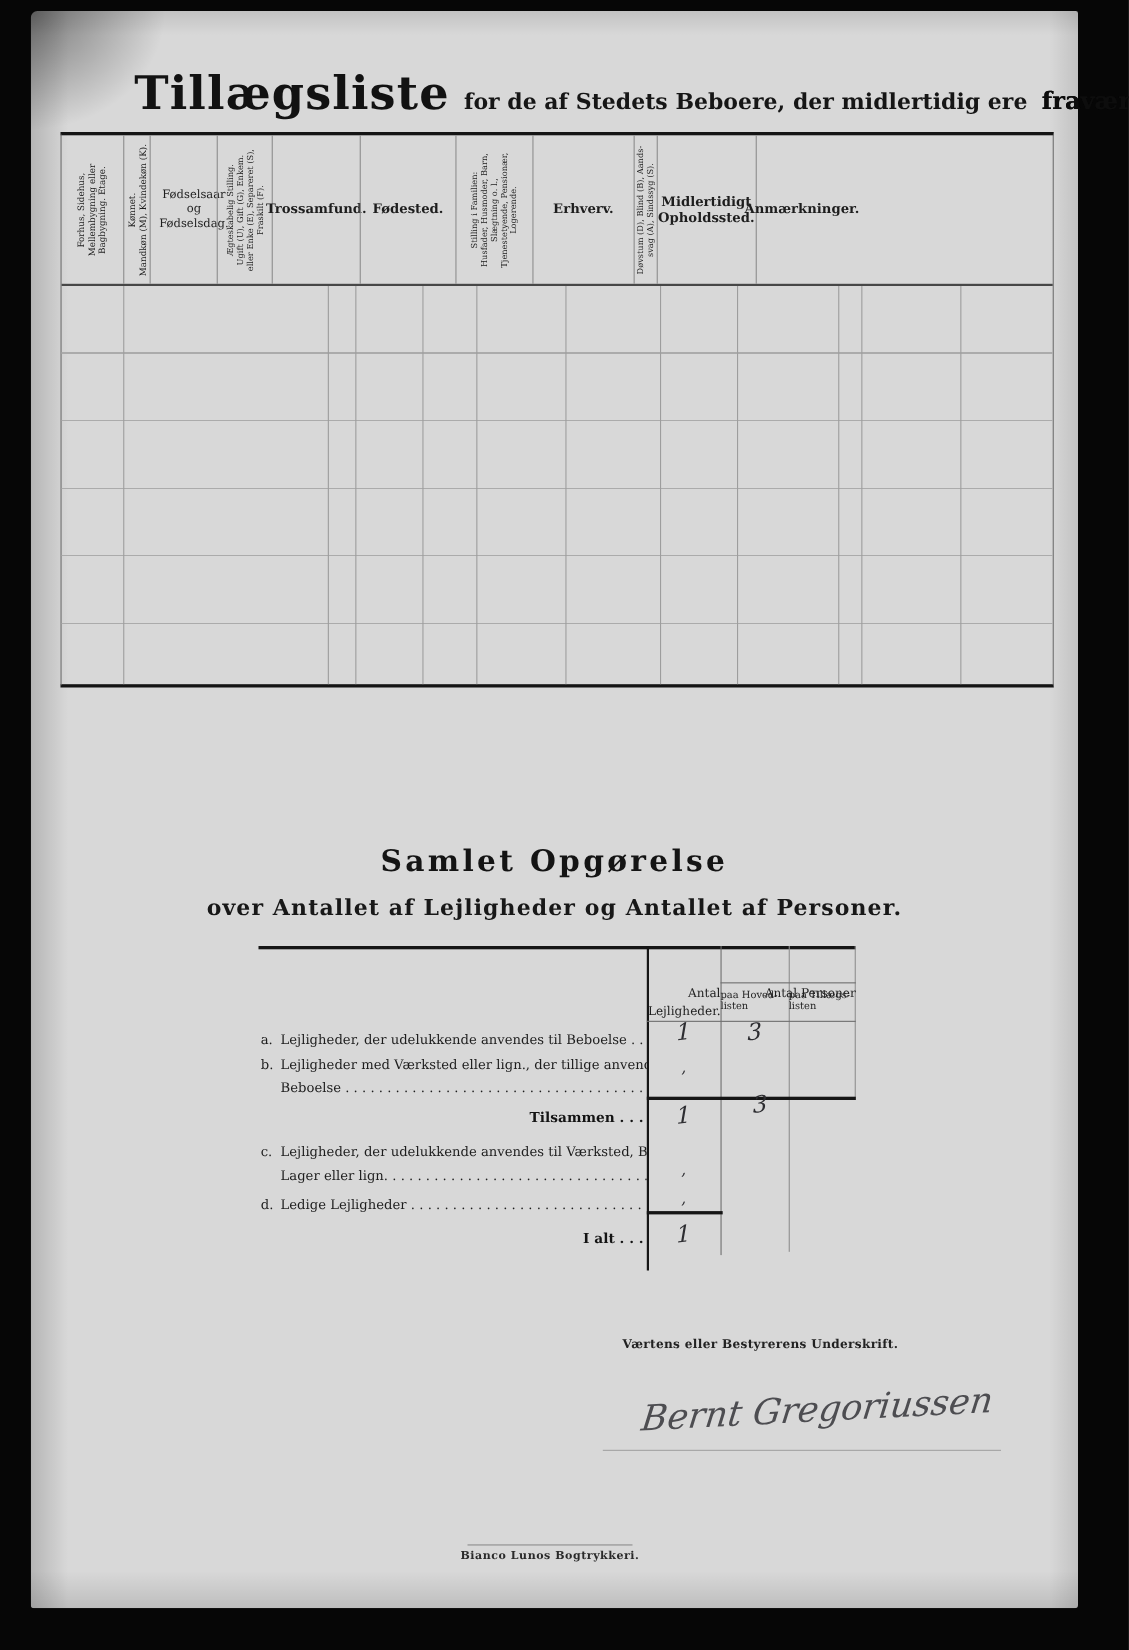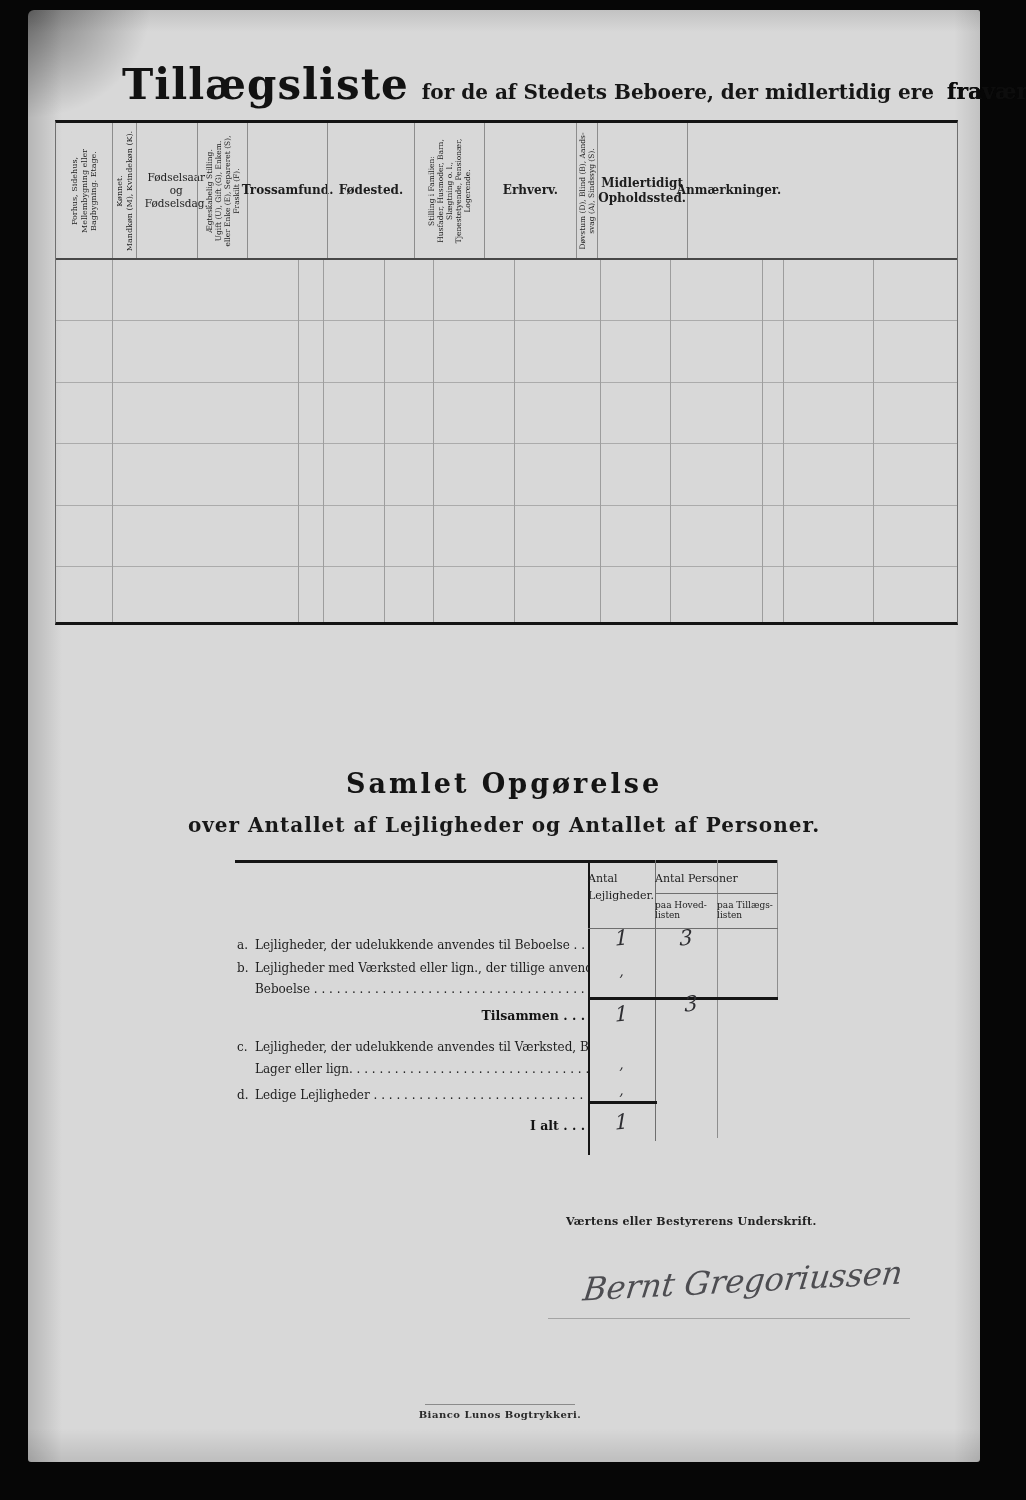--- a/index.html
+++ b/index.html
@@ -44,21 +44,21 @@
 
   
   .sum-title{position:absolute;left:0;top:758px;width:100%;text-align:center;
              font-size:27px;font-weight:bold;letter-spacing:3px;color:#141414;}
   .sum-subtitle{position:absolute;left:0;top:803px;width:100%;text-align:center;
                 font-size:20px;font-weight:bold;letter-spacing:1px;color:#181818;}
   .sumbox{position:absolute;left:207px;top:850px;width:543px;height:295px;font-size:12px;}
   .ln{position:absolute;background:#151515;}
   .ln.gray{background:#6f6f6f;}
   .ln.lightgray{background:#8e8e8e;}
-  .s-head{position:absolute;text-align:left;line-height:1.55;font-size:11px;color:#1d1d1d;}
+  .s-head{position:absolute;text-align:right;line-height:1.55;font-size:11px;color:#1d1d1d;margin-top:24px;}
   .s-subhead{position:absolute;line-height:1.15;font-size:9px;color:#222;}
   .s-key{position:absolute;font-size:12px;color:#1d1d1d;}
   .s-line{position:absolute;width:333px;white-space:nowrap;overflow:hidden;font-size:12px;color:#1d1d1d;}
   .s-bold{position:absolute;font-weight:bold;font-size:12.5px;text-align:right;color:#141414;}
   .hand{position:absolute;font-style:italic;font-size:21px;color:#2d2d31;text-align:center;
         transform:rotate(-7deg) skewX(-6deg);}
   .hand.small{font-size:14px;}
 
   
   .sig-caption{position:absolute;left:538px;top:1205px;width:300px;text-align:left;

